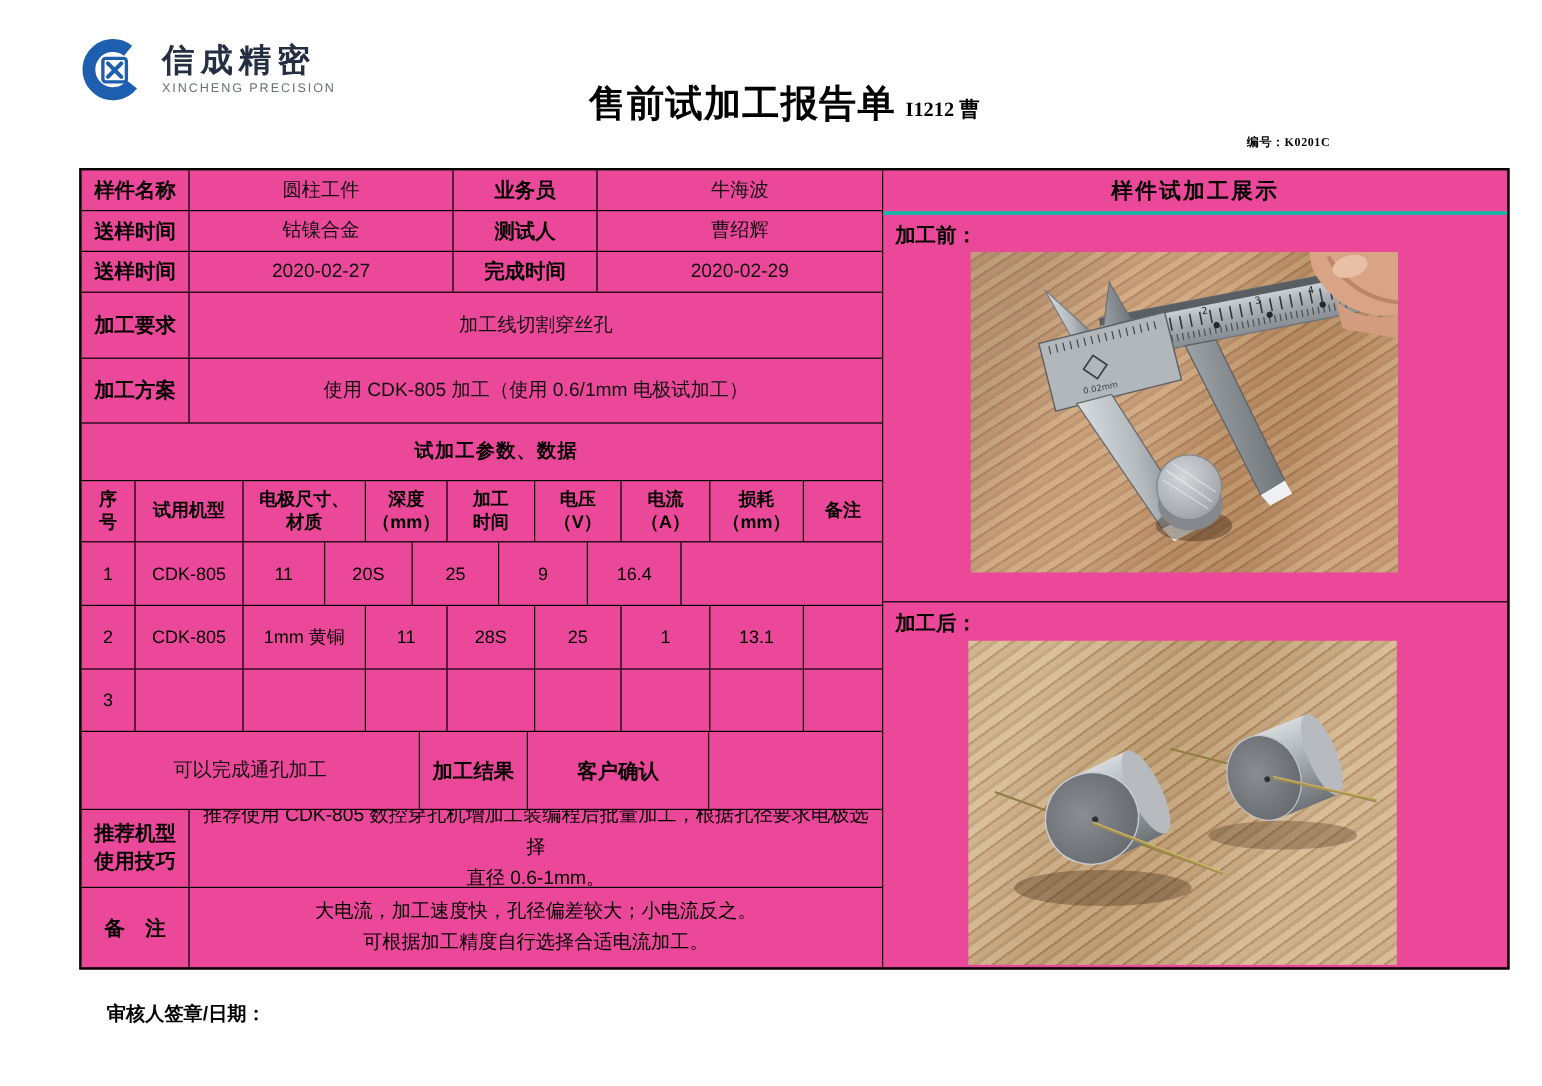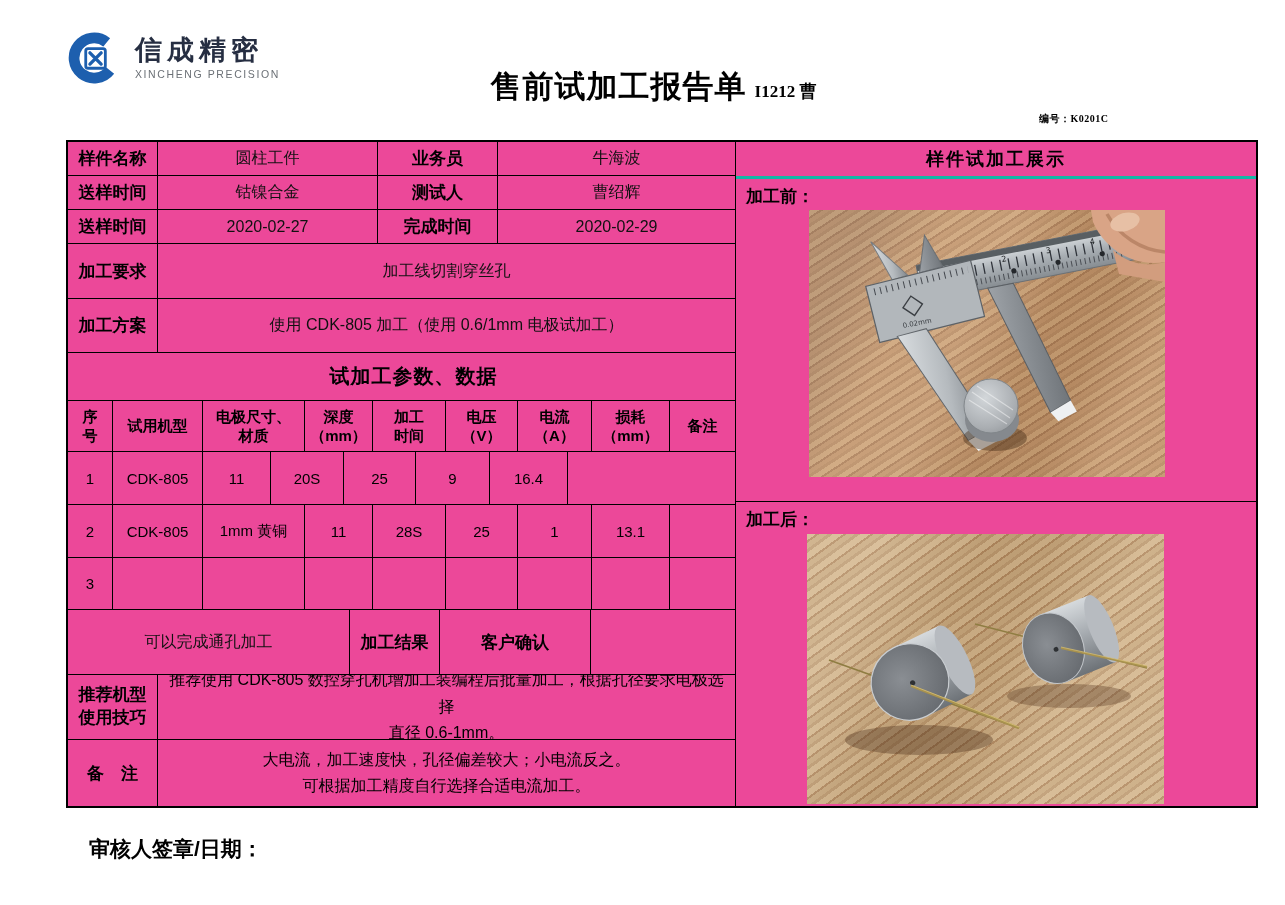--- a/index.html
+++ b/index.html
@@ -31,21 +31,21 @@
   .cell:last-child { border-right:none; }
   .lbl { font-weight:bold; font-size:17px; }
   .val { font-size:16px; color:#111; }
   .pre { white-space:pre-line; line-height:1.35; }
   .h34{height:34px} .h55{height:55px} .h54{height:54px} .h48{height:48px}
   .h51{height:51px} .h53{height:53px} .h52{height:52px} .h65{height:65px}
   .w90{width:90px} .w220{width:220px} .w120{width:120px} .wfill{flex:1}
   .p45{width:45px} .p90{width:90px} .p102{width:102px} .p68{width:68px}
   .p73{width:73px} .p72{width:72px} .p74{width:74px} .p78{width:78px}
   .r282{width:282px} .r151{width:151px}
-  .section-title { font-weight:bold; font-size:20px; letter-spacing:1px;padding-left:28px; }
+  .section-title { font-weight:bold; font-size:16px; letter-spacing:1px;padding-left:28px; }
   .param-head { font-weight:bold; font-size:15px; line-height:1.3; }
   .param-val { font-size:15px; }
   .long-val { font-size:16px; line-height:1.65;text-align:center; }
 
   
   .right-panel { flex:1 1 auto; display:flex; flex-direction:column; }
   .rp-header { height:37px; border-bottom:3px solid #14b8a6; display:flex; align-items:center;
                justify-content:center; font-weight:bold; font-size:18px; letter-spacing:2px; }
   .rp-before { height:323px; border-bottom:1px solid #000; position:relative; }
   .rp-after { flex:1 1 auto; position:relative; }
@@ -56,21 +56,21 @@
     background:
       linear-gradient(115deg, rgba(130,130,140,.18) 0 14%, rgba(255,255,255,.10) 30% 44%, rgba(70,45,25,.10) 60% 72%, rgba(255,255,255,.08) 86% 100%),
       repeating-linear-gradient(-33deg, #c2946a 0 4px, #ad7f58 4px 6px, #cda377 6px 11px, #b98c63 11px 14px);
   }
   .photo-after { left:71px; top:32px; width:357px; height:270px;
     background:
       linear-gradient(115deg, rgba(255,255,255,.14) 0 16%, rgba(90,60,35,.10) 38% 52%, rgba(255,255,255,.10) 72% 100%),
       repeating-linear-gradient(-36deg, #c9a97e 0 5px, #b28a60 5px 7px, #d4b68c 7px 13px, #bd9a70 13px 16px);
   }
 
-  .footer-sign { position:absolute; left:78px; top:835px; font-size:21px; font-weight:bold; }
+  .footer-sign { position:absolute; left:78px; top:835px; font-size:16px; font-weight:bold; }
 </style>
 </head>
 <body>
 
 <div class="page">
 
   <div class="logo">
     <svg class="logo-icon" viewBox="0 0 60 60">
       <circle cx="28" cy="30" r="21.5" fill="none" stroke="#1d5fae" stroke-width="11.5" stroke-dasharray="101 34" transform="rotate(38 28 30)"></circle>
       <rect x="19" y="20" width="21" height="21" rx="2.5" fill="#ffffff" stroke="#1d5fae" stroke-width="3"></rect>

